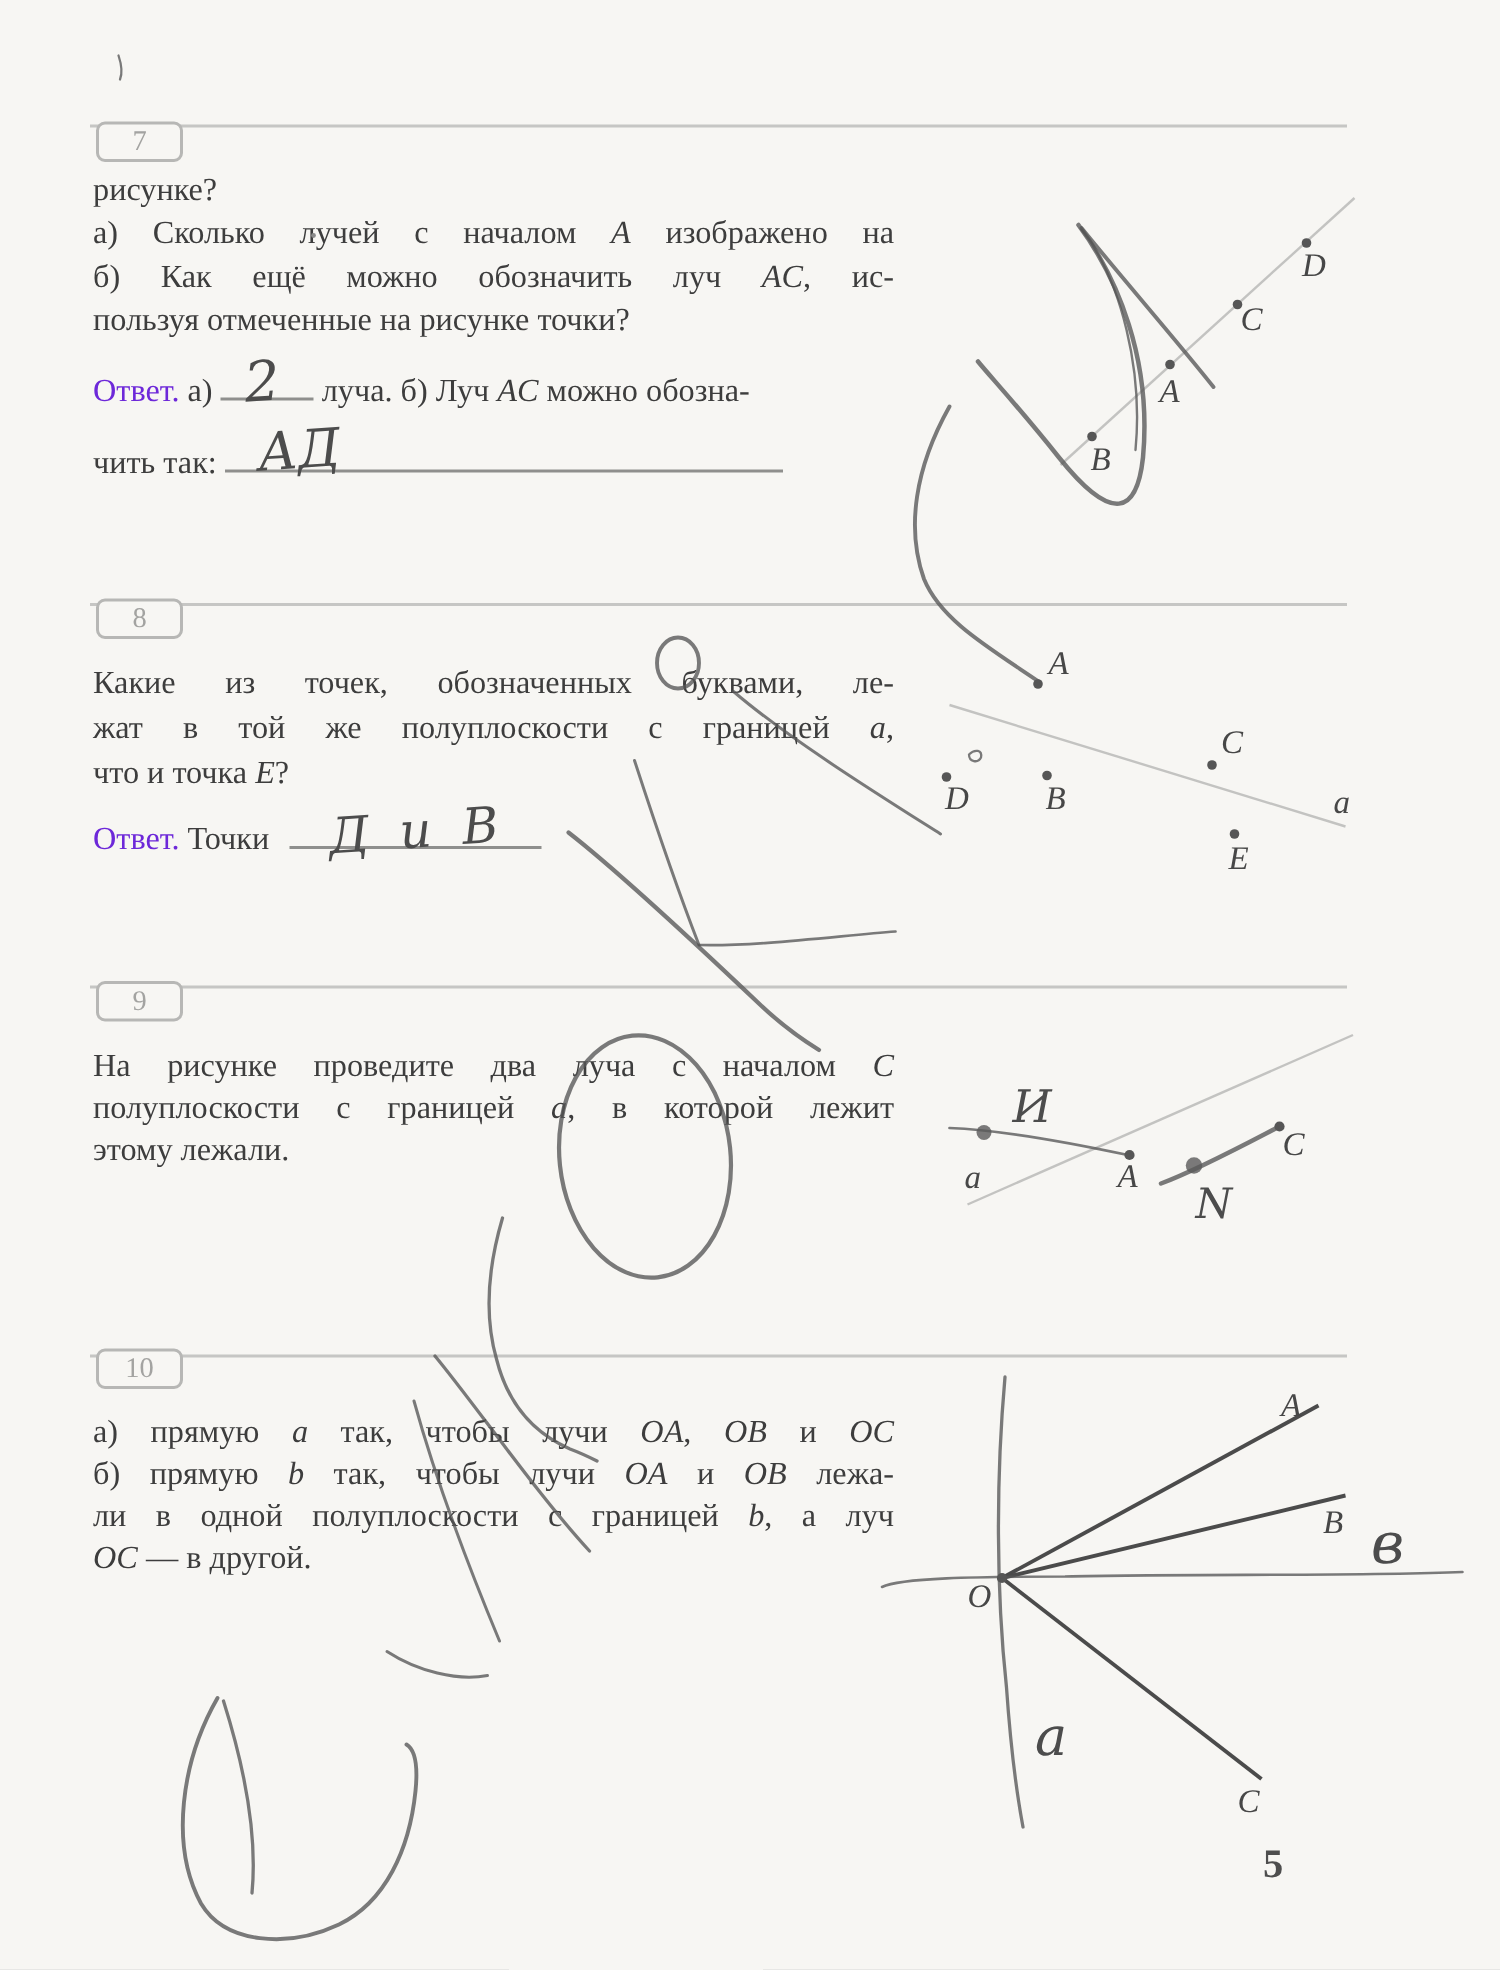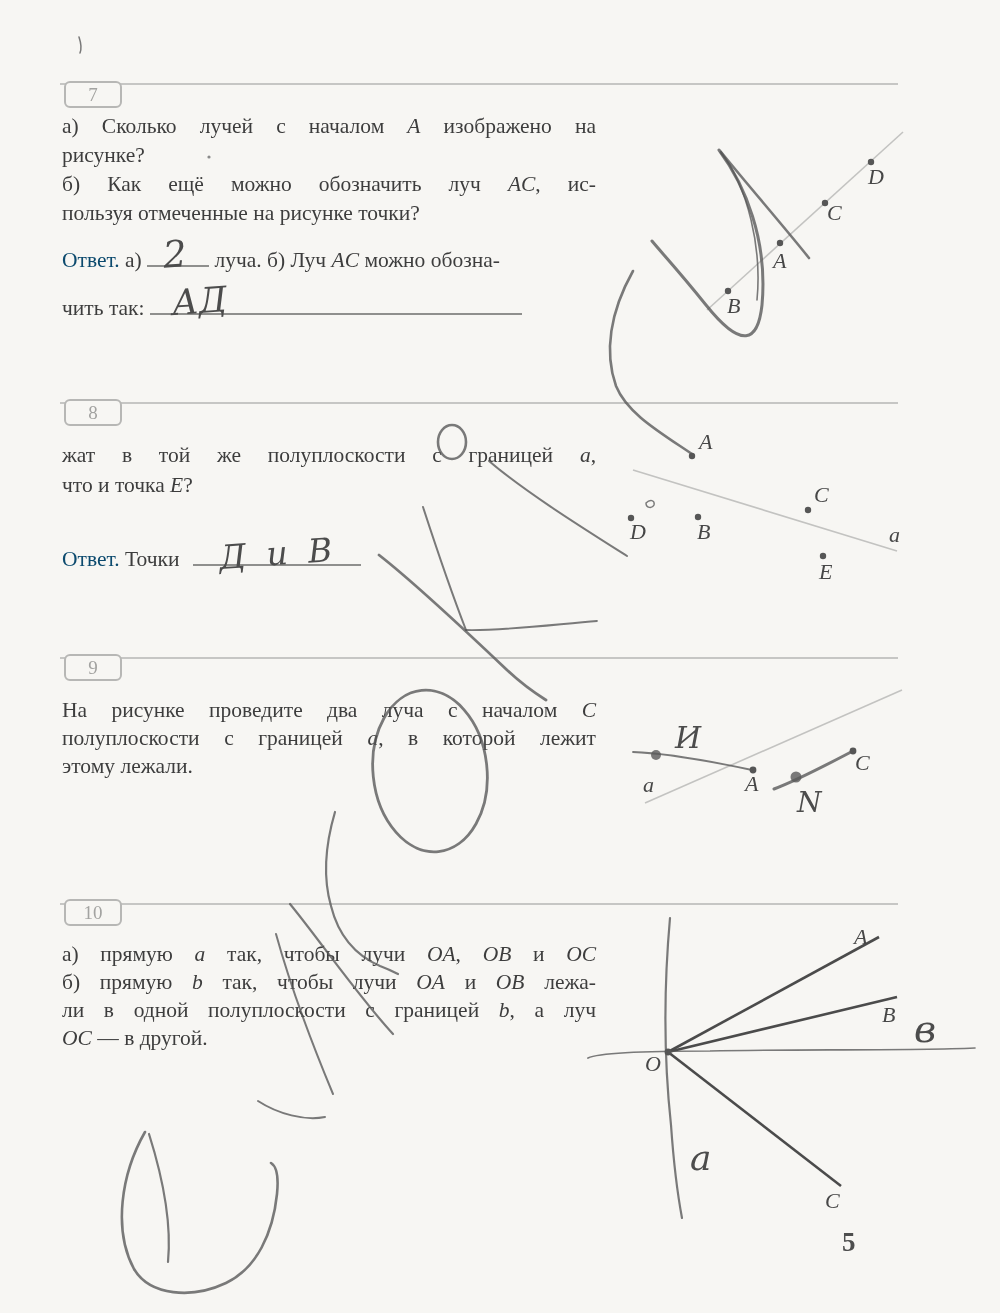--- a/index.html
+++ b/index.html
@@ -7,21 +7,21 @@
         font-family:"Liberation Serif",serif;color:#3d3d3d;overflow:hidden;}
   .rule{position:absolute;left:60px;width:838px;border-top:2px solid #c6c6c4;height:0;}
   .numbox{position:absolute;left:64px;width:54px;height:23px;border:2px solid #b7b7b5;
           border-radius:6px;background:#f7f6f3;color:#a3a3a1;text-align:center;
           line-height:23px;font-size:19px;font-family:"Liberation Serif",serif;}
   .task-text{position:absolute;left:62px;width:534px;font-size:21.5px;}
   .tline{text-align:justify;}
   .tline.just{text-align-last:justify;}
   .vit{font-style:italic;}
   .ansrow{position:absolute;left:62px;font-size:21.5px;white-space:nowrap;}
-  .anslab{color:#0c4a6e;}
+  .anslab{color:#6d28d9;}
   .blank{display:inline-block;border-bottom:2px solid #8f8f8d;position:relative;height:3px;}
   .hw{position:absolute;font-family:"DejaVu Serif",serif;font-style:italic;color:#4c4c4c;
       transform:rotate(-4deg);white-space:nowrap;line-height:1;}
   .pagenum{position:absolute;left:842px;top:1227px;font-size:27px;font-weight:bold;color:#4e4e4e;}
   .overlay{position:absolute;left:0;top:0;pointer-events:none;}
   .figlab{font-family:"Liberation Serif",serif;font-style:italic;fill:#474747;font-size:22px;}
   .hwt{font-family:"DejaVu Serif",serif;font-style:italic;fill:#4c4c4c;}
   .pline{stroke:#c3c3c1;stroke-width:1.6;fill:none;}
   .pdot{fill:#565656;}
   .pencil{stroke:#565656;stroke-opacity:.78;fill:none;stroke-linecap:round;stroke-linejoin:round;}
@@ -30,22 +30,22 @@
 <body>
 
 <div class="page">
 
   <div class="rule" style="top:83px"></div>
   <div class="numbox" style="top: 81px;">
     <span style="position:relative">7</span>
   </div>
 
   <div class="task-text" style="top:112px;line-height:29px">
+      <div class="tline"><span>рисунке?</span></div>
       <div class="tline just"><span>а) Сколько лучей с началом </span><span class="vit">A</span><span> изображено на</span></div>
-      <div class="tline"><span>рисунке?</span></div>
       <div class="tline just"><span>б) Как ещё можно обозначить луч </span><span class="vit">AC</span><span>, ис-</span></div>
       <div class="tline"><span>пользуя отмеченные на рисунке точки?</span></div>
     </div>
 
   <div class="ansrow" style="top:248px">
     <span class="anslab">Ответ.</span>
     <span>а)</span>
     <span class="blank" style="width:62px">
       <span class="hw" style="font-size:37px;left:16px;bottom:-8px">2</span>
     </span>
@@ -55,20 +55,21 @@
   </div>
   <div class="ansrow" style="top:296px">
     <span>чить так:</span>
     <span class="blank" style="width:372px">
       <span class="hw" style="font-size:35px;left:22px;bottom:-6px">АД</span>
     </span>
   </div>
 
   <div class="rule" style="top:402px"></div>
   <div class="task-text" style="top:440px;line-height:30px">
+      <div class="tline just"><span>Какие из точек, обозначенных буквами, ле-</span></div>
       <div class="tline just"><span>жат в той же полуплоскости с границей </span><span class="vit">a</span><span>,</span></div>
       <div class="tline"><span>что и точка </span><span class="vit">E</span><span>?</span></div>
     </div>
   <div class="ansrow" style="top:547px">
     <span class="anslab">Ответ.</span>
     <span>Точки</span>
     <span class="blank" style="width:168px;margin-left:8px">
       <span class="hw" style="font-size:33px;left:26px;bottom:-6px;word-spacing:10px">Д и В</span>
     </span>
   </div>

